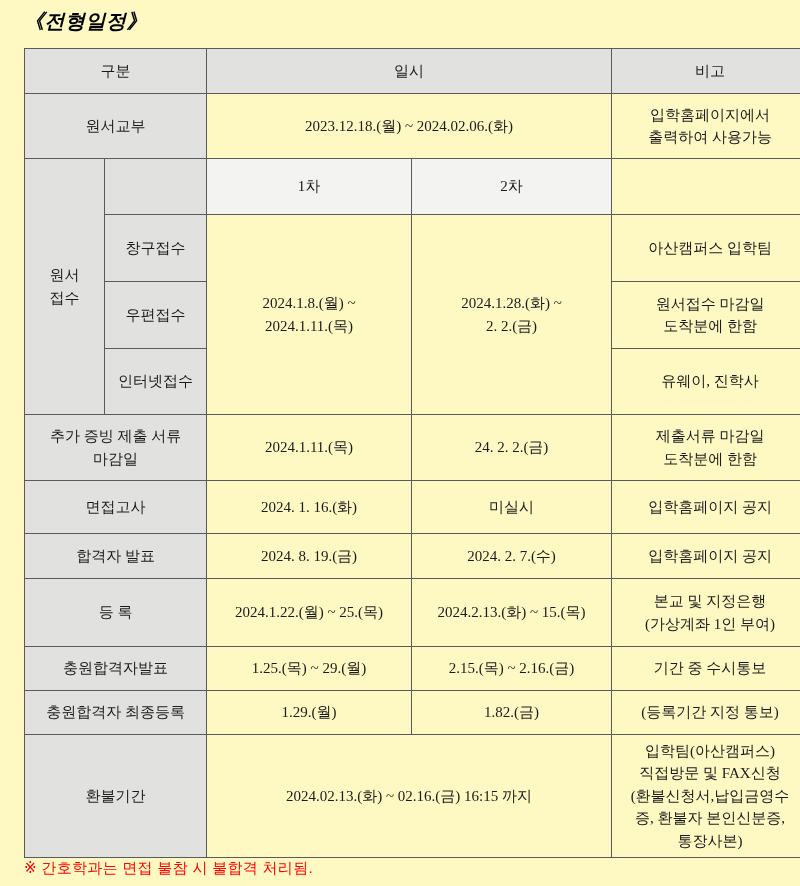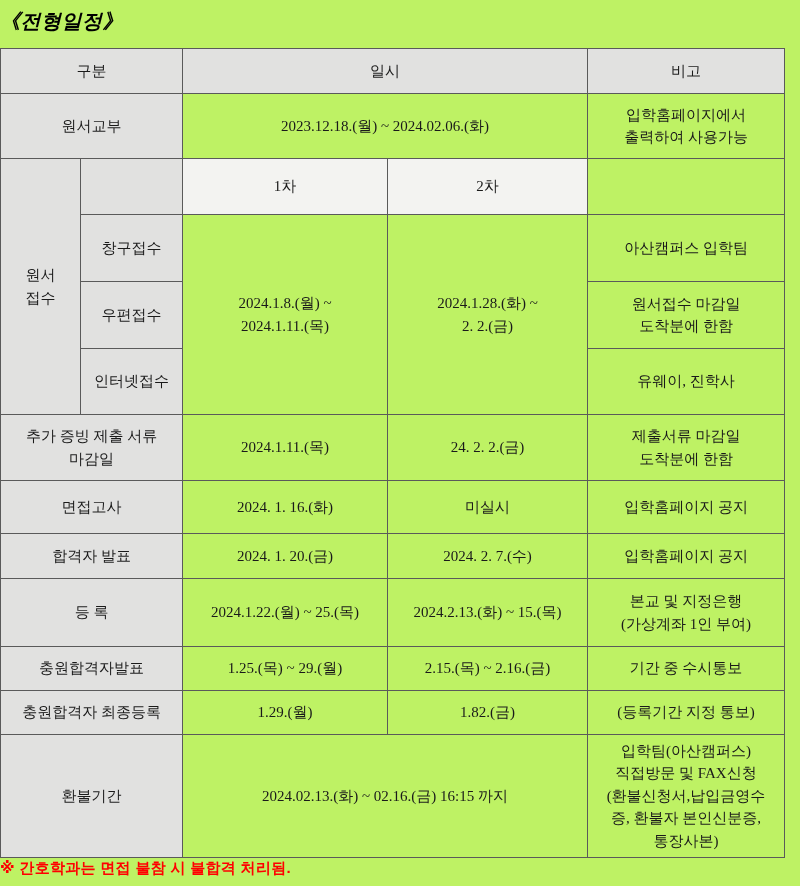--- a/index.html
+++ b/index.html
@@ -5,22 +5,22 @@
   * { box-sizing: border-box; }
   html, body {
     margin: 0;
     background: #ffffff;
     font-family: "Liberation Sans", "DejaVu Sans", sans-serif;
     color: #1a1a1a;
   }
   .page {
     width: 800px;
     height: 886px;
-    padding: 6px 0;
-    background: #bef264;
+    padding: 6px 24px;
+    background: #fef9c3;
   }
   .doc-title {
     font-size: 20px;
     font-weight: bold;
     font-style: italic;
     margin: 2px 0 13px 0;
     letter-spacing: 0.5px;
     color: #000000;
   }
   table.schedule {
@@ -39,21 +39,21 @@
     padding: 2px 3px;
     overflow: hidden;
     font-family: Liberation Serif, serif;
   }
   .gray { background: #e1e1e0; }
   .lighter { background: #f3f3f1; }
   .pre { white-space: pre-line; }
   .footnote {
     margin-top: 1px;
     font-size: 15px;
-    font-weight: bold;
+    font-weight: normal;
     color: #ff0000;
     letter-spacing: 0.3px;
   }
 </style>
 </head>
 <body>
 
 <div class="page">
 
   <div class="doc-title">《전형일정》</div>
@@ -121,21 +121,21 @@
 
     <tr style="height:53px">
       <td colspan="2" class="gray">면접고사</td>
       <td>2024. 1. 16.(화)</td>
       <td>미실시</td>
       <td>입학홈페이지 공지</td>
     </tr>
 
     <tr style="height:45px">
       <td colspan="2" class="gray">합격자 발표</td>
-      <td>2024. 1. 20.(금)</td>
+      <td>2024. 8. 19.(금)</td>
       <td>2024. 2. 7.(수)</td>
       <td>입학홈페이지 공지</td>
     </tr>
 
     <tr style="height:68px">
       <td colspan="2" class="gray">등 록</td>
       <td>2024.1.22.(월) ~ 25.(목)</td>
       <td>2024.2.13.(화) ~ 15.(목)</td>
       <td class="pre">본교 및 지정은행
 (가상계좌 1인 부여)</td>

